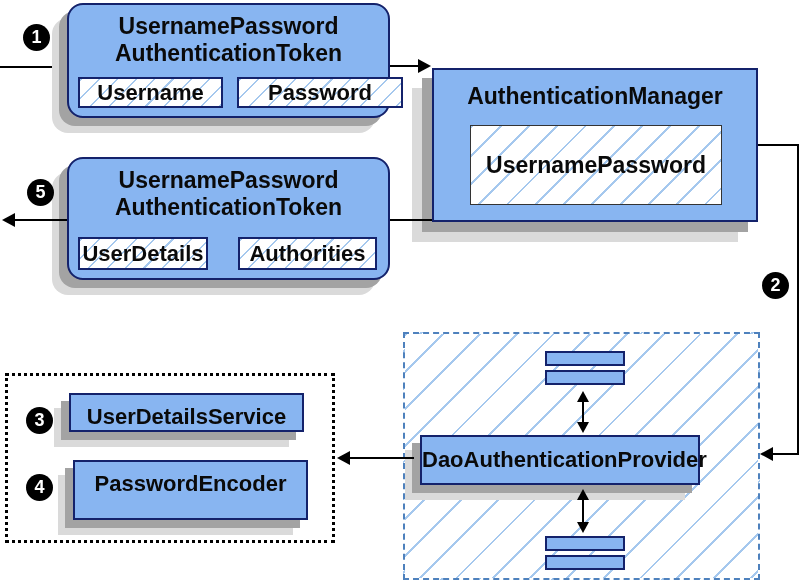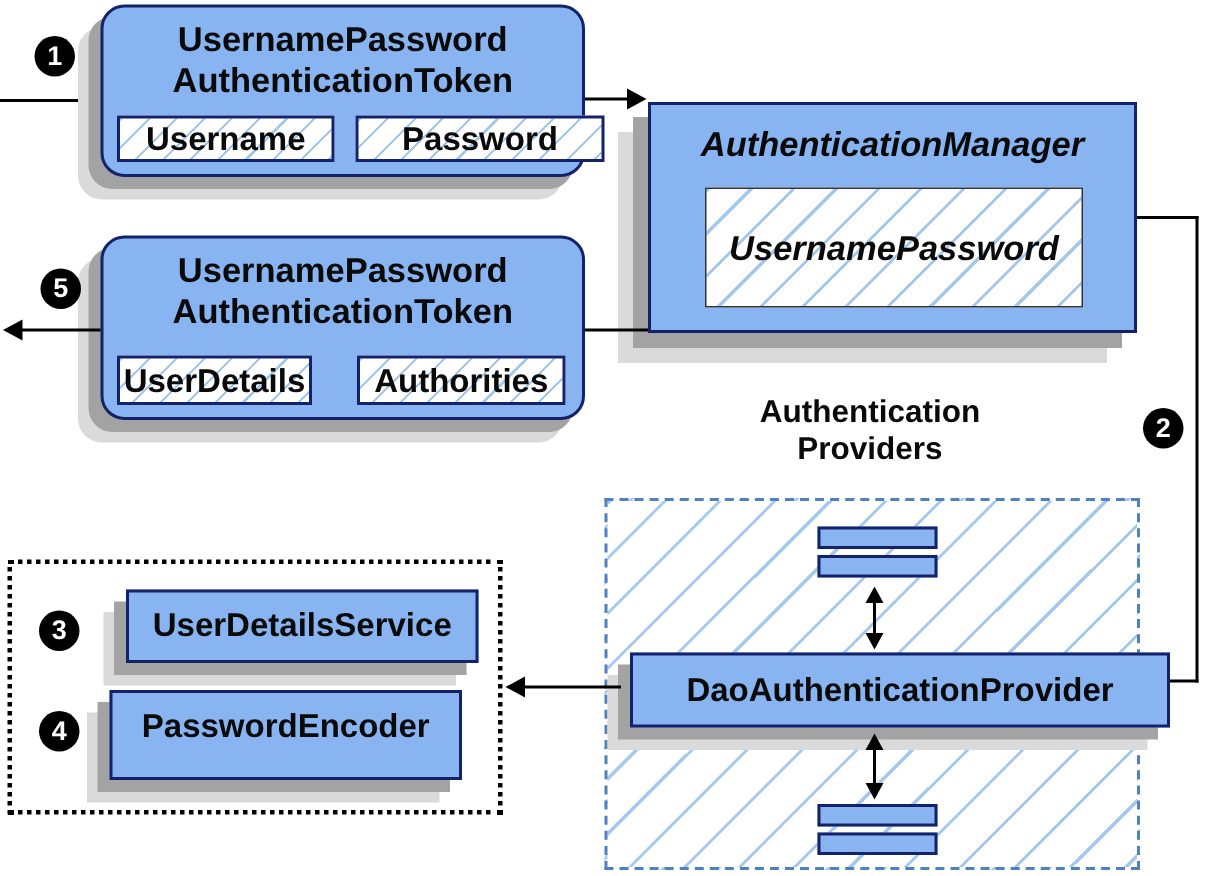--- a/index.html
+++ b/index.html
@@ -61,21 +61,21 @@
       <div>UsernamePassword</div>
       <div>AuthenticationToken</div>
     </div>
     <div class="abs chip hatch-fine" style="left:9px; top:72px; width:145px; height:31px;">Username</div>
     <div class="abs chip hatch-fine" style="left:168px; top:72px; width:166px; height:31px;">Password</div>
   </div>
 
   <div class="abs hline" style="left:390px; top:65px; width:30px;"></div>
   <div class="abs tri-r" style="left:418px; top:59px;"></div>
 
-  <div class="abs box shadow-big" style="left:432px; top:68px; width:326px; height:154px;font-style:italic;">
+  <div class="abs box shadow-big" style="left:432px; top:68px; width:326px; height:154px;">
     <div class="tc bold" style="font-size:23px; margin-top:13px;">AuthenticationManager</div>
     <div class="abs hatch-mid tc bold" style="left:36px; top:55px; width:252px; height:80px; border:1px solid #333; font-size:23px; line-height:78px;">UsernamePassword</div>
   </div>
 
   <div class="abs hline" style="left:390px; top:219px; width:42px;"></div>
 
   <div class="abs badge" style="left:27px; top:179px;"><span>5</span></div>
   <div class="abs box rounded shadow2" style="left:67px; top:157px; width:323px; height:123px;">
     <div class="token-title">
       <div>UsernamePassword</div>
@@ -86,51 +86,47 @@
   </div>
 
   <div class="abs hline" style="left:13px; top:219px; width:54px;"></div>
   <div class="abs tri-l" style="left:2px; top:213px;"></div>
 
   <div class="abs" style="left:758px; top:144px; width:41px; height:311px; border-top:2px solid var(--line); border-right:2px solid var(--line);"></div>
   <div class="abs hline" style="left:772px; top:453px; width:27px;"></div>
   <div class="abs tri-l" style="left:760px; top:447px;"></div>
   <div class="abs badge" style="left:762px; top:272px;"><span>2</span></div>
 
-  <div class="abs tc bold" style="left:455px; top:262px; width:250px; font-size:21px; line-height:25px;">
-    <div>Authentication</div>
-    <div>Providers</div>
-  </div>
 
   <div class="abs hatch-wide" style="left:403px; top:332px; width:357px; height:248px; border:2px dashed var(--dashed-border);">
 
     <div class="abs bar" style="left:140px; top:17px; width:80px; height:15px;"></div>
     <div class="abs bar" style="left:140px; top:36px; width:80px; height:15px;"></div>
 
     <div class="abs varrow" style="left:172px; top:57px; height:42px;">
       <div class="tu tri-u"></div>
       <div class="shaft"></div>
       <div class="td tri-d"></div>
     </div>
 
-    <div class="abs box shadow2 tc bold" style="left:15px; top:101px; width:360px; height:50px; font-size:22px; line-height:45px;">DaoAuthenticationProvider</div>
+    <div class="abs box shadow2 tc bold" style="left:15px; top:101px; width:280px; height:50px; font-size:22px; line-height:45px;">DaoAuthenticationProvider</div>
 
     <div class="abs varrow" style="left:172px; top:155px; height:44px;">
       <div class="tu tri-u"></div>
       <div class="shaft"></div>
       <div class="td tri-d"></div>
     </div>
 
     <div class="abs bar" style="left:140px; top:202px; width:80px; height:15px;"></div>
     <div class="abs bar" style="left:140px; top:221px; width:80px; height:15px;"></div>
   </div>
 
   <div class="abs hline" style="left:346px; top:457px; width:68px;"></div>
   <div class="abs tri-l" style="left:337px; top:451px;"></div>
 
   <div class="abs" style="left:5px; top:373px; width:330px; height:170px; border:3px dotted #000;">
     <div class="abs badge" style="left:18px; top:31px;"><span>3</span></div>
-    <div class="abs box shadow2 svc-box" style="left:76px; top:17px; width:235px; height:49px; line-height:44px;">UserDetailsService</div>
+    <div class="abs box shadow2 svc-box" style="left:61px; top:17px; width:235px; height:39px; line-height:44px;">UserDetailsService</div>
     <div class="abs badge" style="left:18px; top:98px;"><span>4</span></div>
     <div class="abs box shadow2 svc-box" style="left:65px; top:84px; width:235px; height:60px; line-height:43px;">PasswordEncoder</div>
   </div>
 
 </div>
 
 </body></html>

